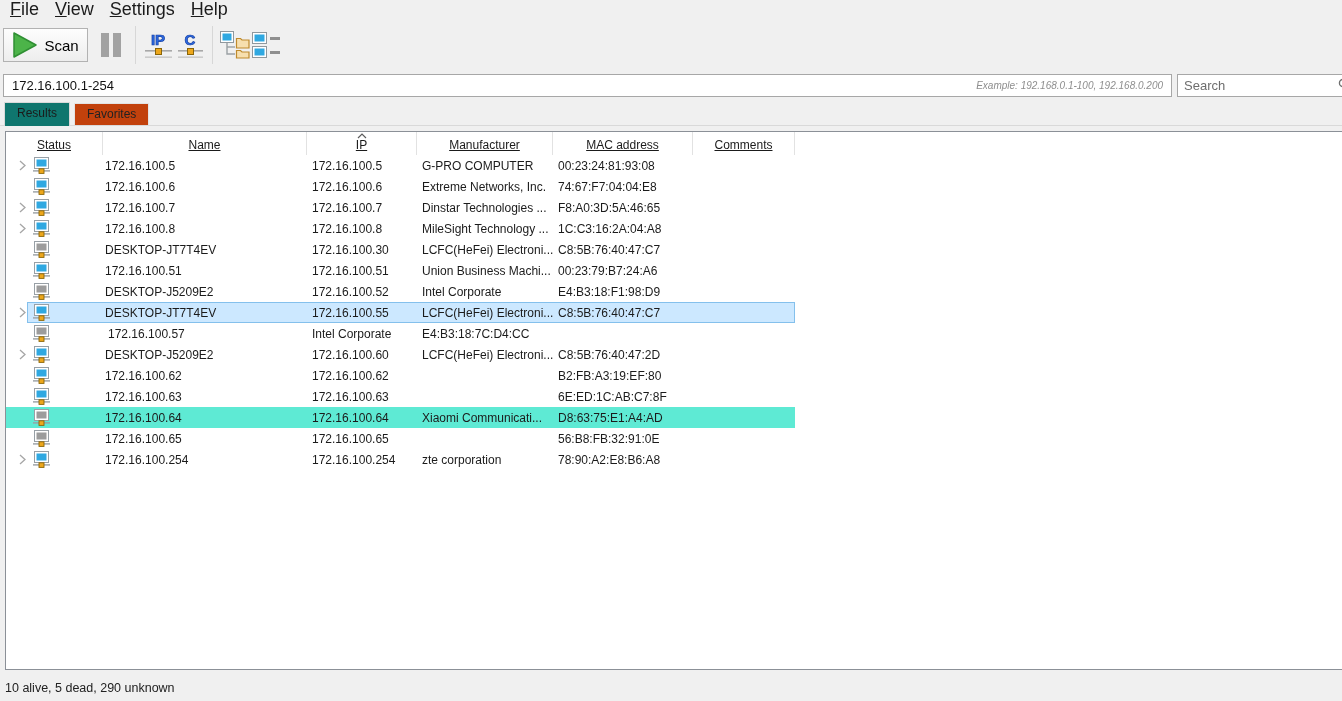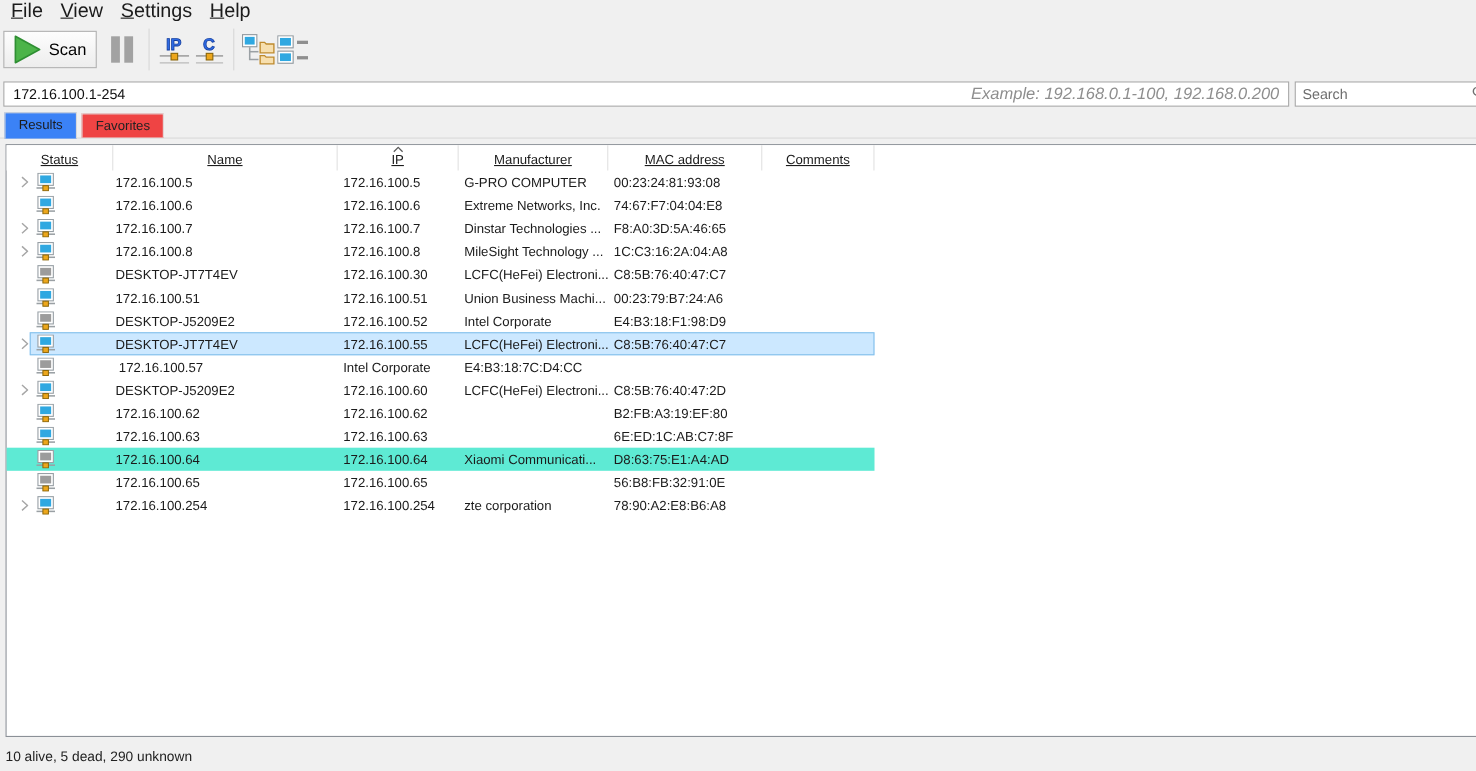--- a/index.html
+++ b/index.html
@@ -34,38 +34,38 @@
   
   .address-row { display: flex; align-items: center; padding: 2px 0 2px 3px; height: 28px; }
   .textbox {
     height: 23px; background: #fff; border: 1px solid #a7a7a7;
     display: flex; align-items: center; overflow: hidden; gap: 24px;
   }
   .range-box { width: 1169px; padding: 0 8px; }
   .range-box input {
     border: none; outline: none; flex: 1; font: 13px "Liberation Sans", sans-serif; color: #111; background: transparent;
   }
-  .range-example { font-style: italic; color: #8e8e8e; font-size: 15px; white-space: nowrap; }
+  .range-example { font-style: italic; color: #8e8e8e; font-size: 10px; white-space: nowrap; }
   .search-box { margin-left: 5px; flex: 1; padding: 0 2px 0 6px; position: relative; margin-right: -4px; }
   .search-box input {
     border: none; outline: none; flex: 1; font: 13px "Liberation Sans", sans-serif; background: transparent;
   }
   .search-box input::placeholder { color: #6e6e6e; opacity: 1; }
   .magnifier { position: absolute; right: -6px; bottom: 2px; opacity: .85; }
 
   
   .tabbar { margin-top: 4px; height: 23px; display: flex; align-items: flex-end; border-bottom: 1px solid #d9d9d9; padding-left: 4px; }
   .tab {
     padding: 3px 12px 4px 12px; font-size: 12px; cursor: pointer; position: relative;
   }
   .tab.active {
-    background: #3b82f6; border: 1px solid #d9d9d9; border-bottom: none;
+    background: #0f766e; border: 1px solid #d9d9d9; border-bottom: none;
     margin-bottom: -1px; padding-bottom: 6px; z-index: 2;
   }
-  .tab.inactive { background: #ef4444; border: 1px solid #e3e3e3; border-bottom: none; margin-left: 4px; color: #222; text-align: right; }
+  .tab.inactive { background: #c2410c; border: 1px solid #e3e3e3; border-bottom: none; margin-left: 4px; color: #222; text-align: right; }
 
   
   .table-wrap {
     position: absolute; left: 5px; top: 131px; right: -2px; height: 539px;
     background: #fff; border: 1px solid #8b9097;
   }
   .thead {
     display: grid; grid-template-columns: 97px 204px 110px 136px 140px 102px 1fr;
     height: 23px; background: #fff; text-decoration: underline;
   }

